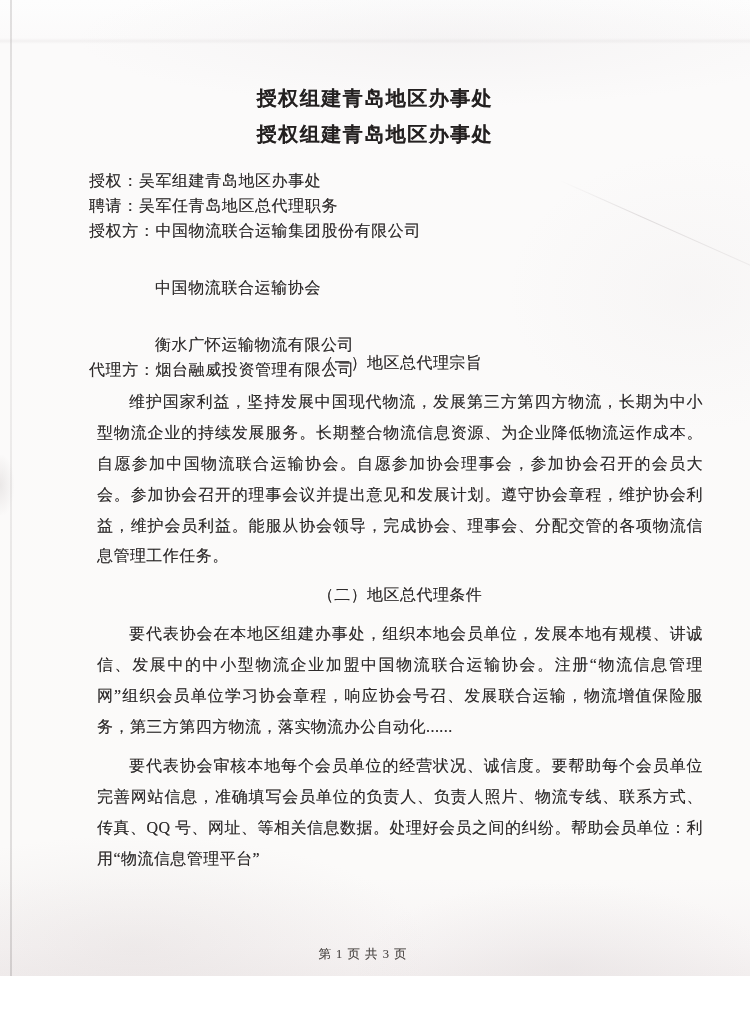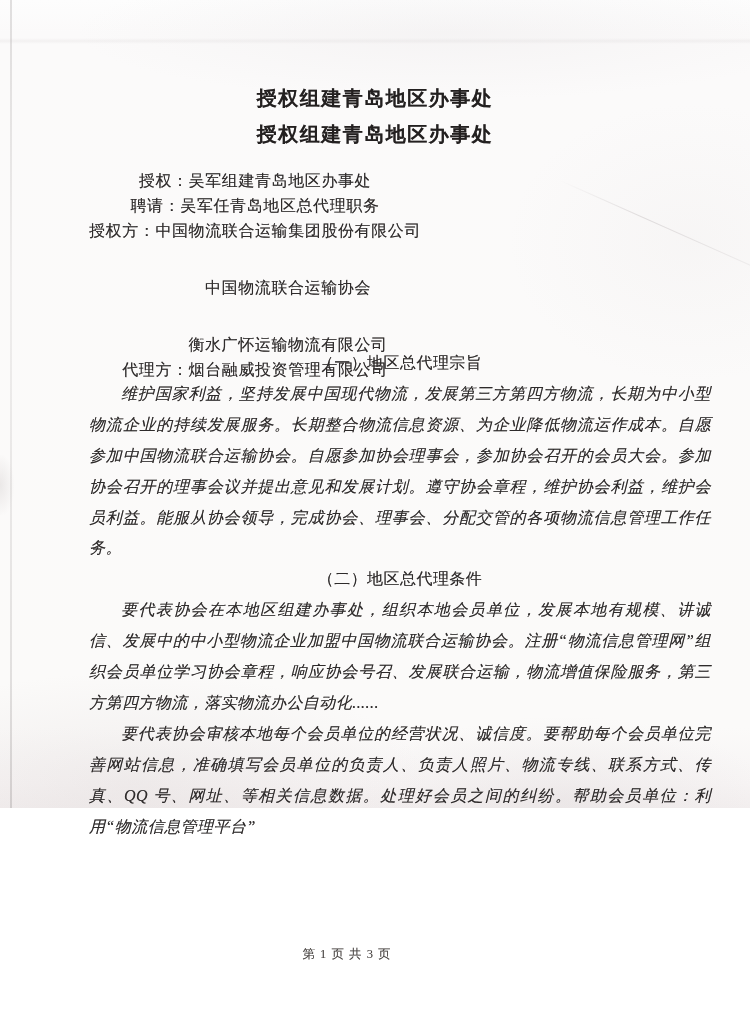--- a/index.html
+++ b/index.html
@@ -8,21 +8,21 @@
     width: 750px;
     height: 1032px;
     overflow: hidden;
     background: #ffffff;
     font-family: "Liberation Serif", "DejaVu Serif", serif;
   }
 
   .scan-page {
     position: relative;
     width: 750px;
-    height: 808px;
+    height: 976px;
     background:
       radial-gradient(ellipse 420px 160px at 18% 97%, rgba(205,196,196,0.22), rgba(205,196,196,0) 70%),
       radial-gradient(ellipse 300px 120px at 75% 99%, rgba(198,190,192,0.18), rgba(198,190,192,0) 70%),
       radial-gradient(ellipse 500px 90px at 60% 4%, rgba(210,205,208,0.14), rgba(210,205,208,0) 75%),
       radial-gradient(ellipse 260px 200px at 92% 30%, rgba(212,206,206,0.10), rgba(212,206,206,0) 70%),
       linear-gradient(180deg, #fdfdfd 0%, #fbfafa 4%, #fbfaf9 90%, #f7f4f4 97%, #f3efef 100%);
     color: #2e2b2b;
   }
 
   
@@ -82,56 +82,55 @@
 
   .header-block {
     position: absolute;
     top: 168px;
     left: 89px;
     font-size: 16px;
     line-height: 25px;
     letter-spacing: 0.6px;
     color: #2e2b2b;
     text-shadow: 0 0 0.5px rgba(50,45,45,0.5);
-    text-align: center;
   }
   .header-row { white-space: nowrap; }
   .header-row.continuation { padding-left: 66px; margin-top: 32px; }
 
   .body-block {
     position: absolute;
     top: 348px;
     left: 89px;
     width: 622px;
     font-size: 16px;
     line-height: 30.9px;
     letter-spacing: 0.45px;
     color: #2e2b2b;
     text-shadow: 0 0 0.5px rgba(50,45,45,0.5);
   }
   .section-heading {
     text-align: center;
   }
   .body-paragraph {
-    margin: 0;
+    margin: 8px;
     text-align: justify;
     text-indent: 2em;
-    font-style: italic;
   }
 
   .page-footer {
     position: absolute;
     top: 946px;
     left: 0;
     width: 694px;
     text-align: center;
     font-size: 12.5px;
     letter-spacing: 1px;
     color: #4c4846;
     text-shadow: 0 0 0.5px rgba(70,65,62,0.4);
+    padding-left: 16px;
   }
 </style>
 </head>
 <body>
 
 <div class="scan-page">
 
   <div class="paper-edge-left"></div>
   <div class="crease-top-band"></div>
   <div class="crease-top-right"></div>

